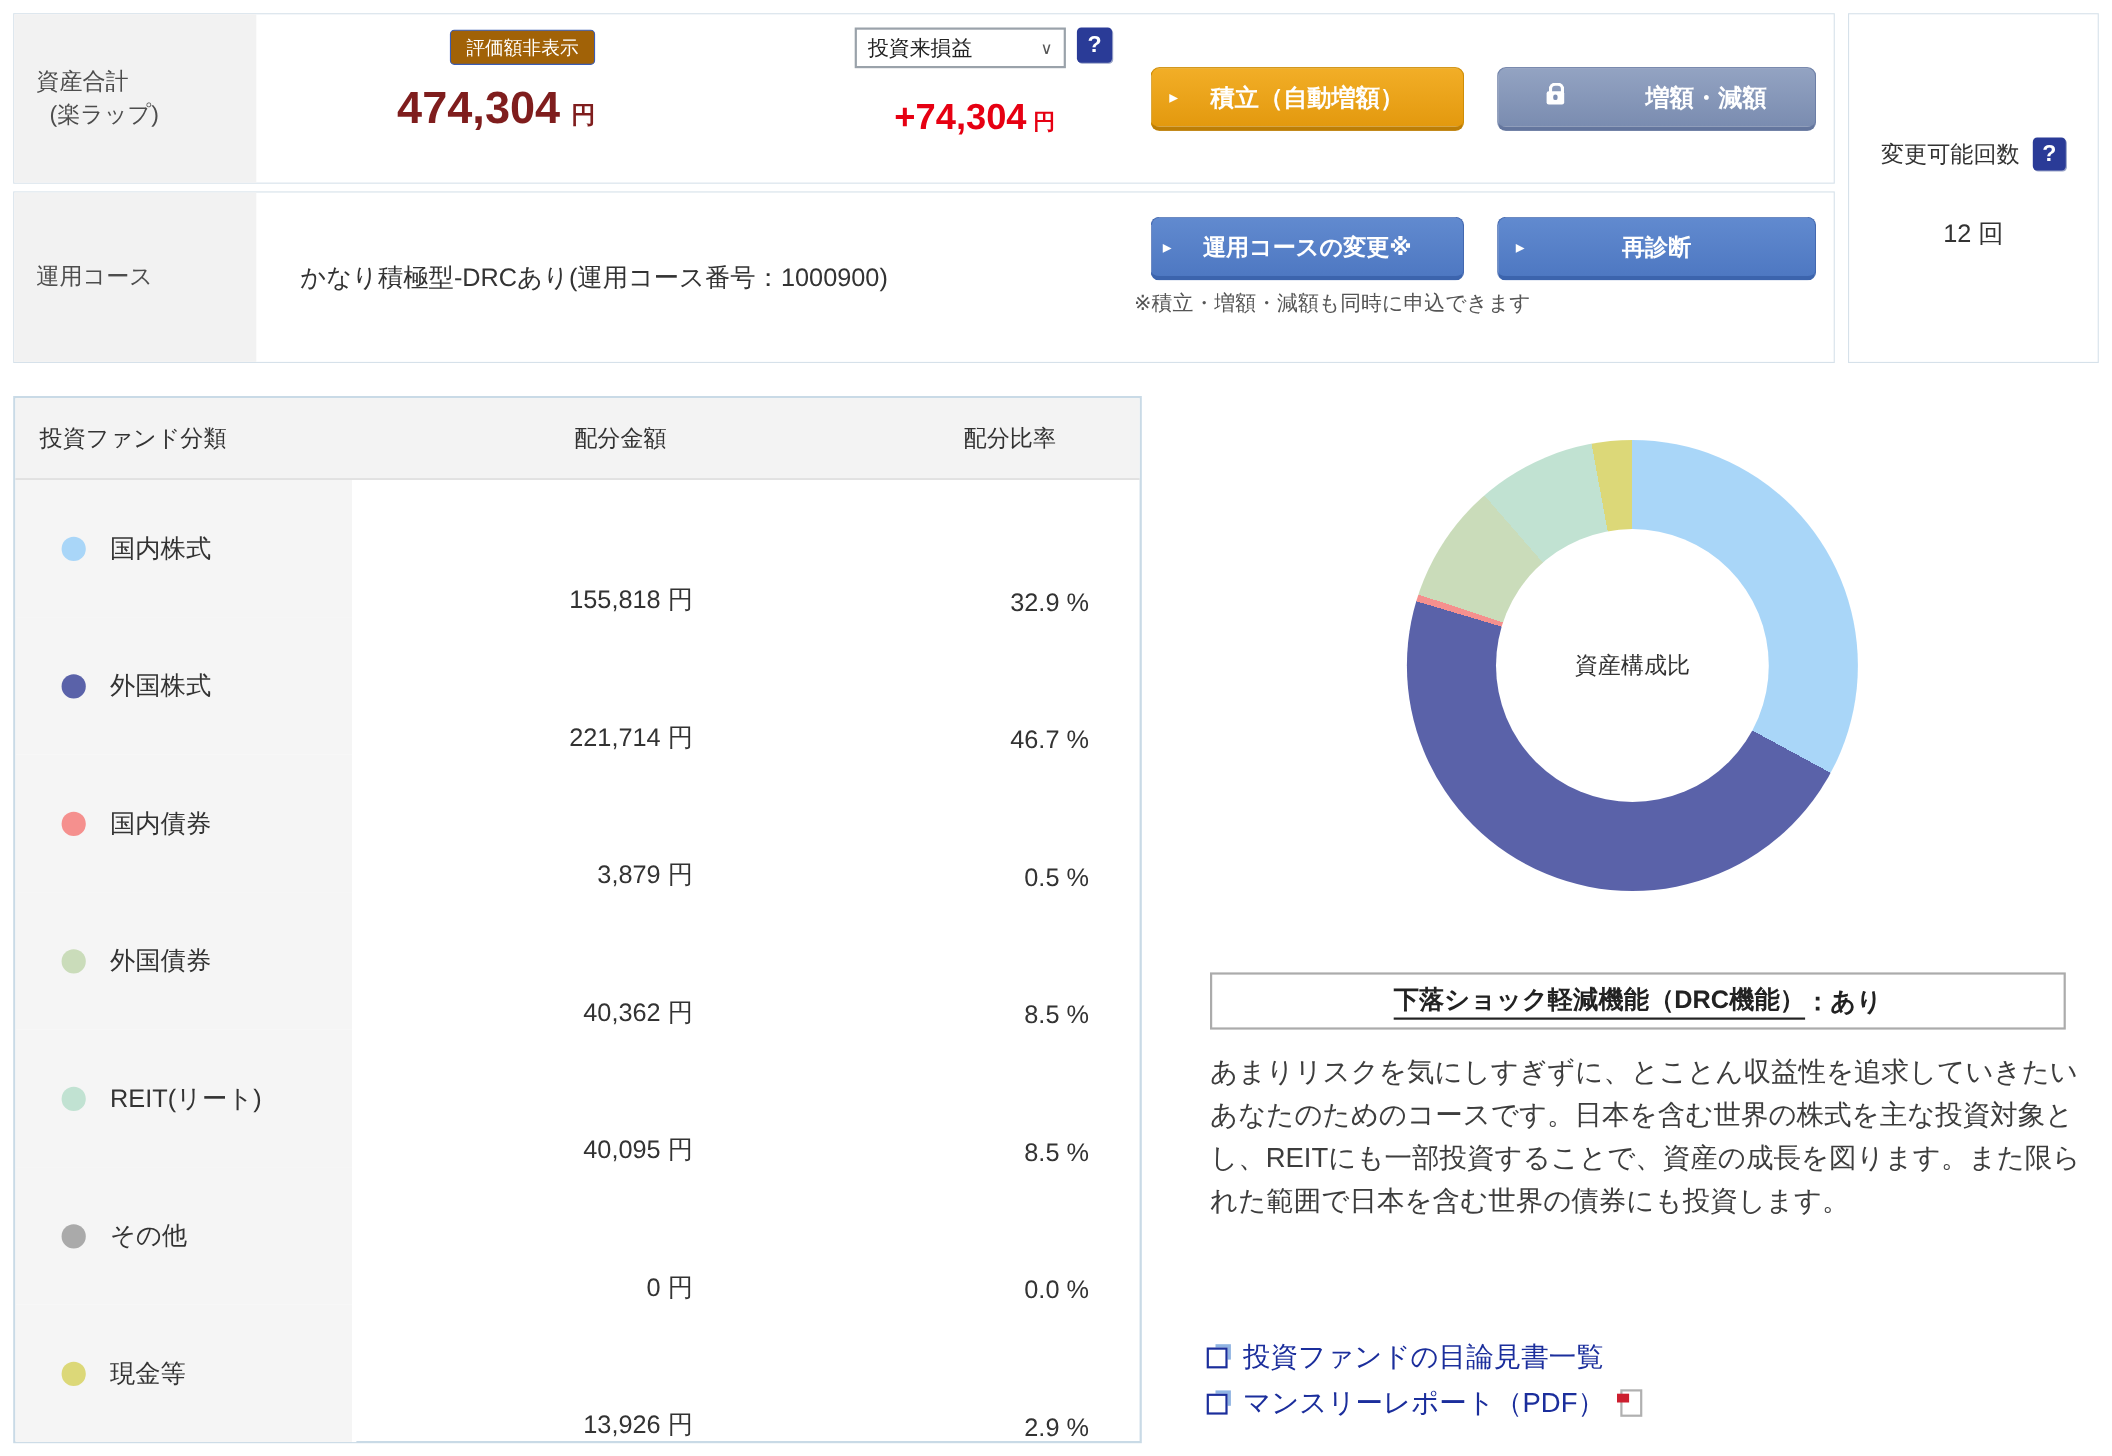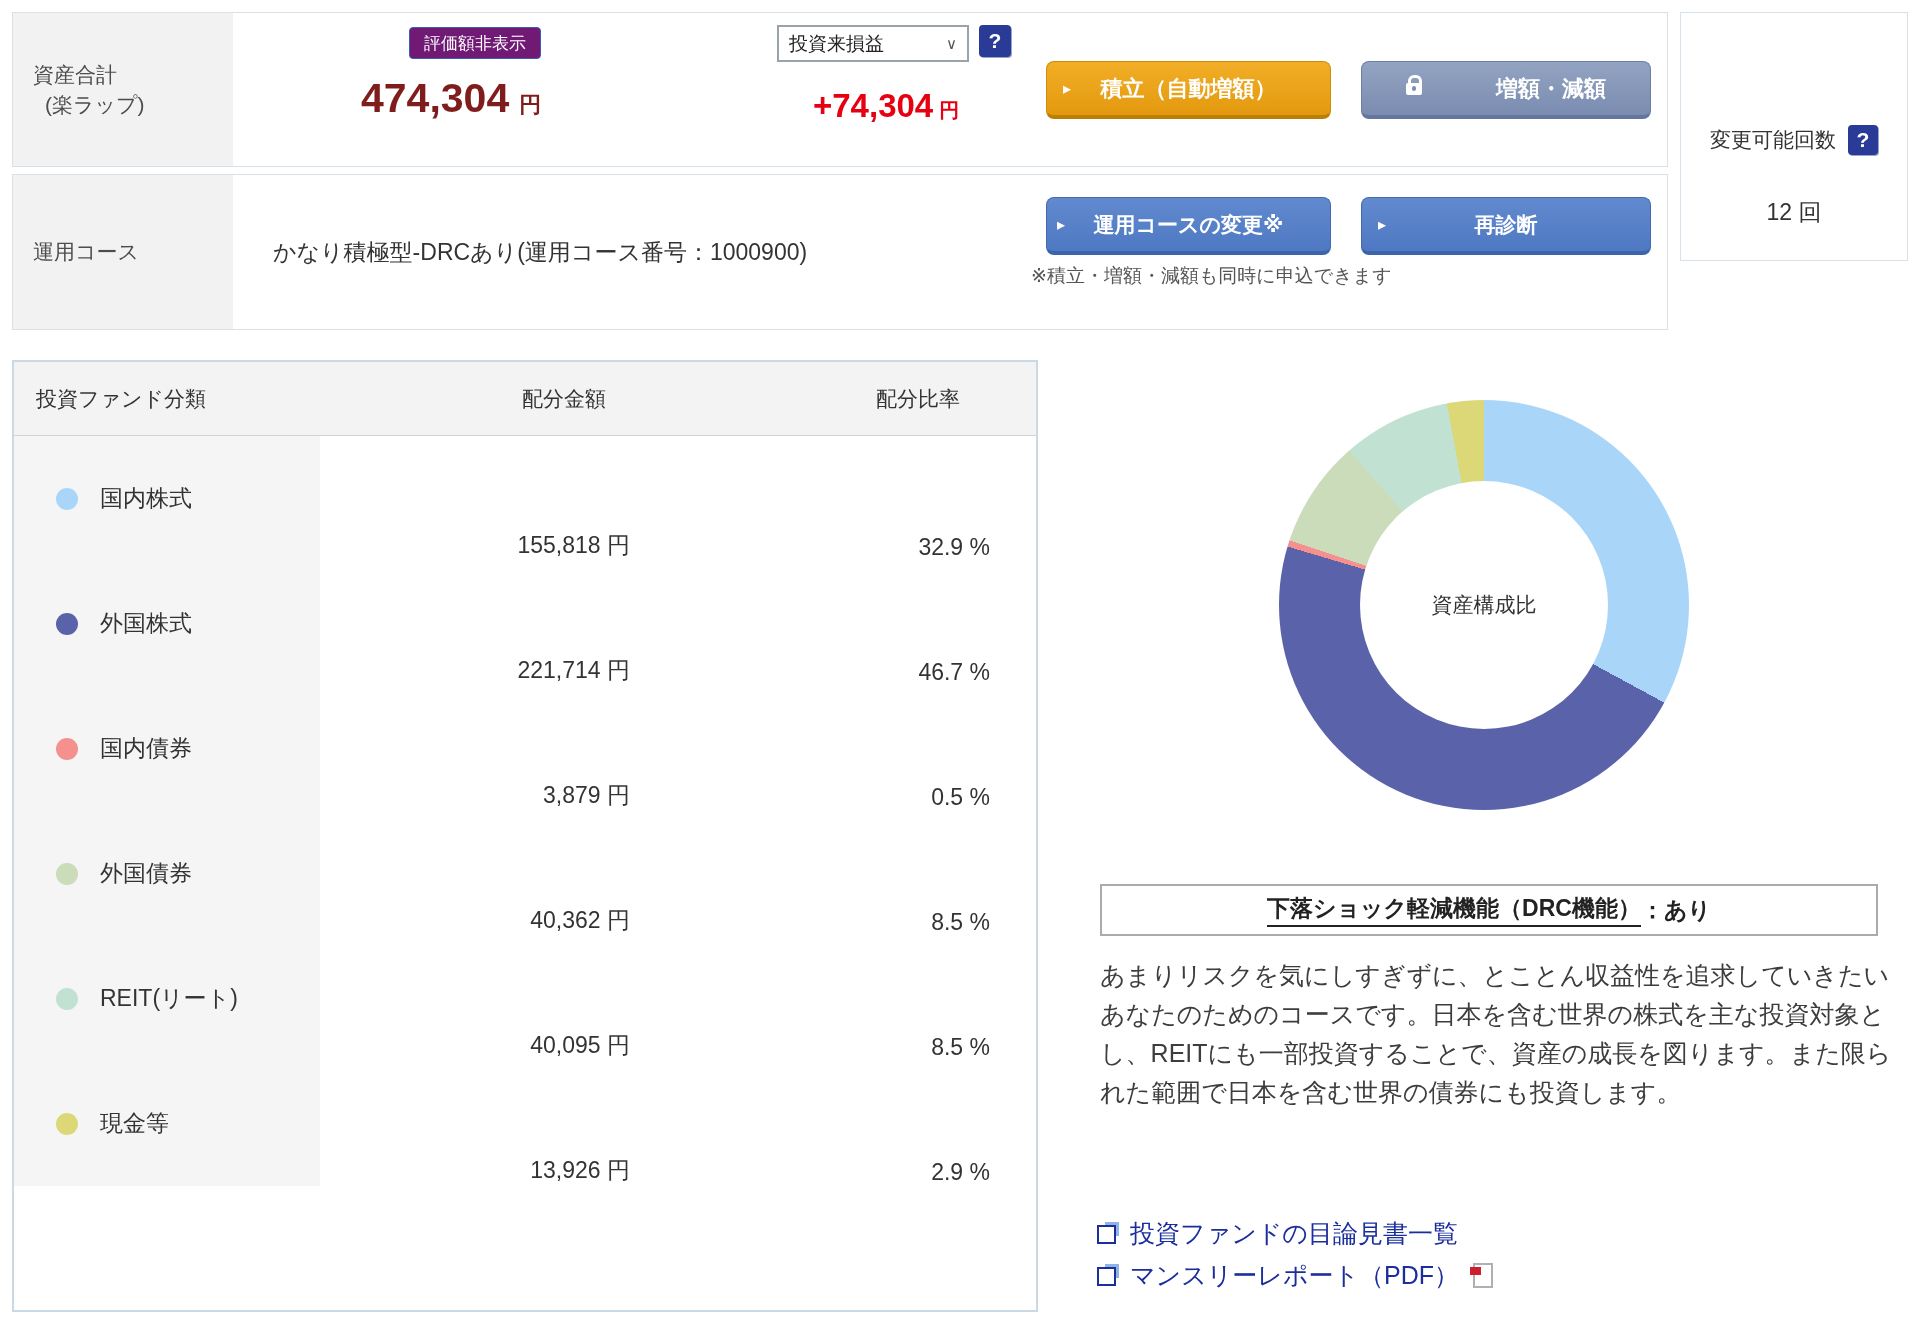--- a/index.html
+++ b/index.html
@@ -15,21 +15,21 @@
   .label-indent { padding-left:12px; }
 
   .btn { display:flex; align-items:center; justify-content:center; cursor:pointer;
     color:#fff; font-weight:bold; border-radius:8px; position:absolute; }
   .btn .arrow { position:absolute; left:16px; font-size:16px; }
   .btn-orange { background:linear-gradient(#f2ae27,#e3990e); border:1px solid #cf8d06; border-bottom:4px solid #bd7e05; font-size:22px; }
   .btn-slate  { background:linear-gradient(#93a3c2,#7a8cb0); border:1px solid #6c7ea6; border-bottom:4px solid #64769e; font-size:22px; }
   .btn-blue   { background:linear-gradient(#618acf,#4e78c2); border:1px solid #4368b0; border-bottom:4px solid #3c64ad; font-size:21px; }
 
   .hide-btn { position:absolute; left:396px; top:14px; height:32px; padding:0 14px;
-    background:#701a75; border:1px solid #3a5cb5; border-radius:4px; color:#fff;
+    background:#a16207; border:1px solid #3a5cb5; border-radius:4px; color:#fff;
     font-size:17px; display:flex; align-items:center; cursor:pointer; }
 
   .dropdown { position:absolute; left:764px; top:12px; width:192px; height:37px;
     background:#fff; border:2px solid #9aa2aa; display:flex; align-items:center;
     padding:0 10px; font-size:19px; color:#222; cursor:pointer; }
   .dropdown .caret { margin-left:auto; font-size:15px; color:#555; }
 
   .help-icon { width:32px; height:32px; background:#2a3b97; border-radius:4px; color:#fff;
     font-weight:bold; font-size:21px; display:flex; align-items:center; justify-content:center;
     cursor:pointer; box-shadow:1px 1px 0 #9aa4c8; }
@@ -133,21 +133,21 @@
     <span class="arrow" style="left:10px;">▸</span>
     <span>運用コースの変更※</span>
   </div>
   <div class="btn btn-blue" style="left:1348px; top:22px; width:290px; height:58px;">
     <span class="arrow">▸</span>
     <span>再診断</span>
   </div>
   <div class="note-text">※積立・増額・減額も同時に申込できます</div>
 </div>
 
-<div class="panel" style="left:1680px; top:12px; width:228px; height:249px;">
+<div class="panel" style="left:1680px; top:12px; width:228px; height:318px;">
   <div class="chg-label-row">
     <span>変更可能回数</span>
     <span class="help-icon" style="width:30px; height:30px;">
       <span>?</span>
     </span>
   </div>
   <div class="chg-count">12 回</div>
 </div>
 
 <div class="alloc-panel">
@@ -200,20 +200,29 @@
   <div class="alloc-row">
     <div class="cell-label">
       <span class="dot" style="background: rgb(193, 226, 210);"></span>
       <span class="txt">REIT(リート)</span>
     </div>
     <div class="cell-gap"></div>
     <div class="cell-amount">40,095 円</div>
     <div class="cell-ratio">8.5 %</div>
   </div>
 
+  <div class="alloc-row">
+    <div class="cell-label">
+      <span class="dot" style="background: rgb(170, 170, 170);"></span>
+      <span class="txt">その他</span>
+    </div>
+    <div class="cell-gap"></div>
+    <div class="cell-amount">0 円</div>
+    <div class="cell-ratio">0.0 %</div>
+  </div>
 
   <div class="alloc-row">
     <div class="cell-label">
       <span class="dot" style="background: rgb(220, 216, 120);"></span>
       <span class="txt">現金等</span>
     </div>
     <div class="cell-gap"></div>
     <div class="cell-amount">13,926 円</div>
     <div class="cell-ratio">2.9 %</div>
   </div>

